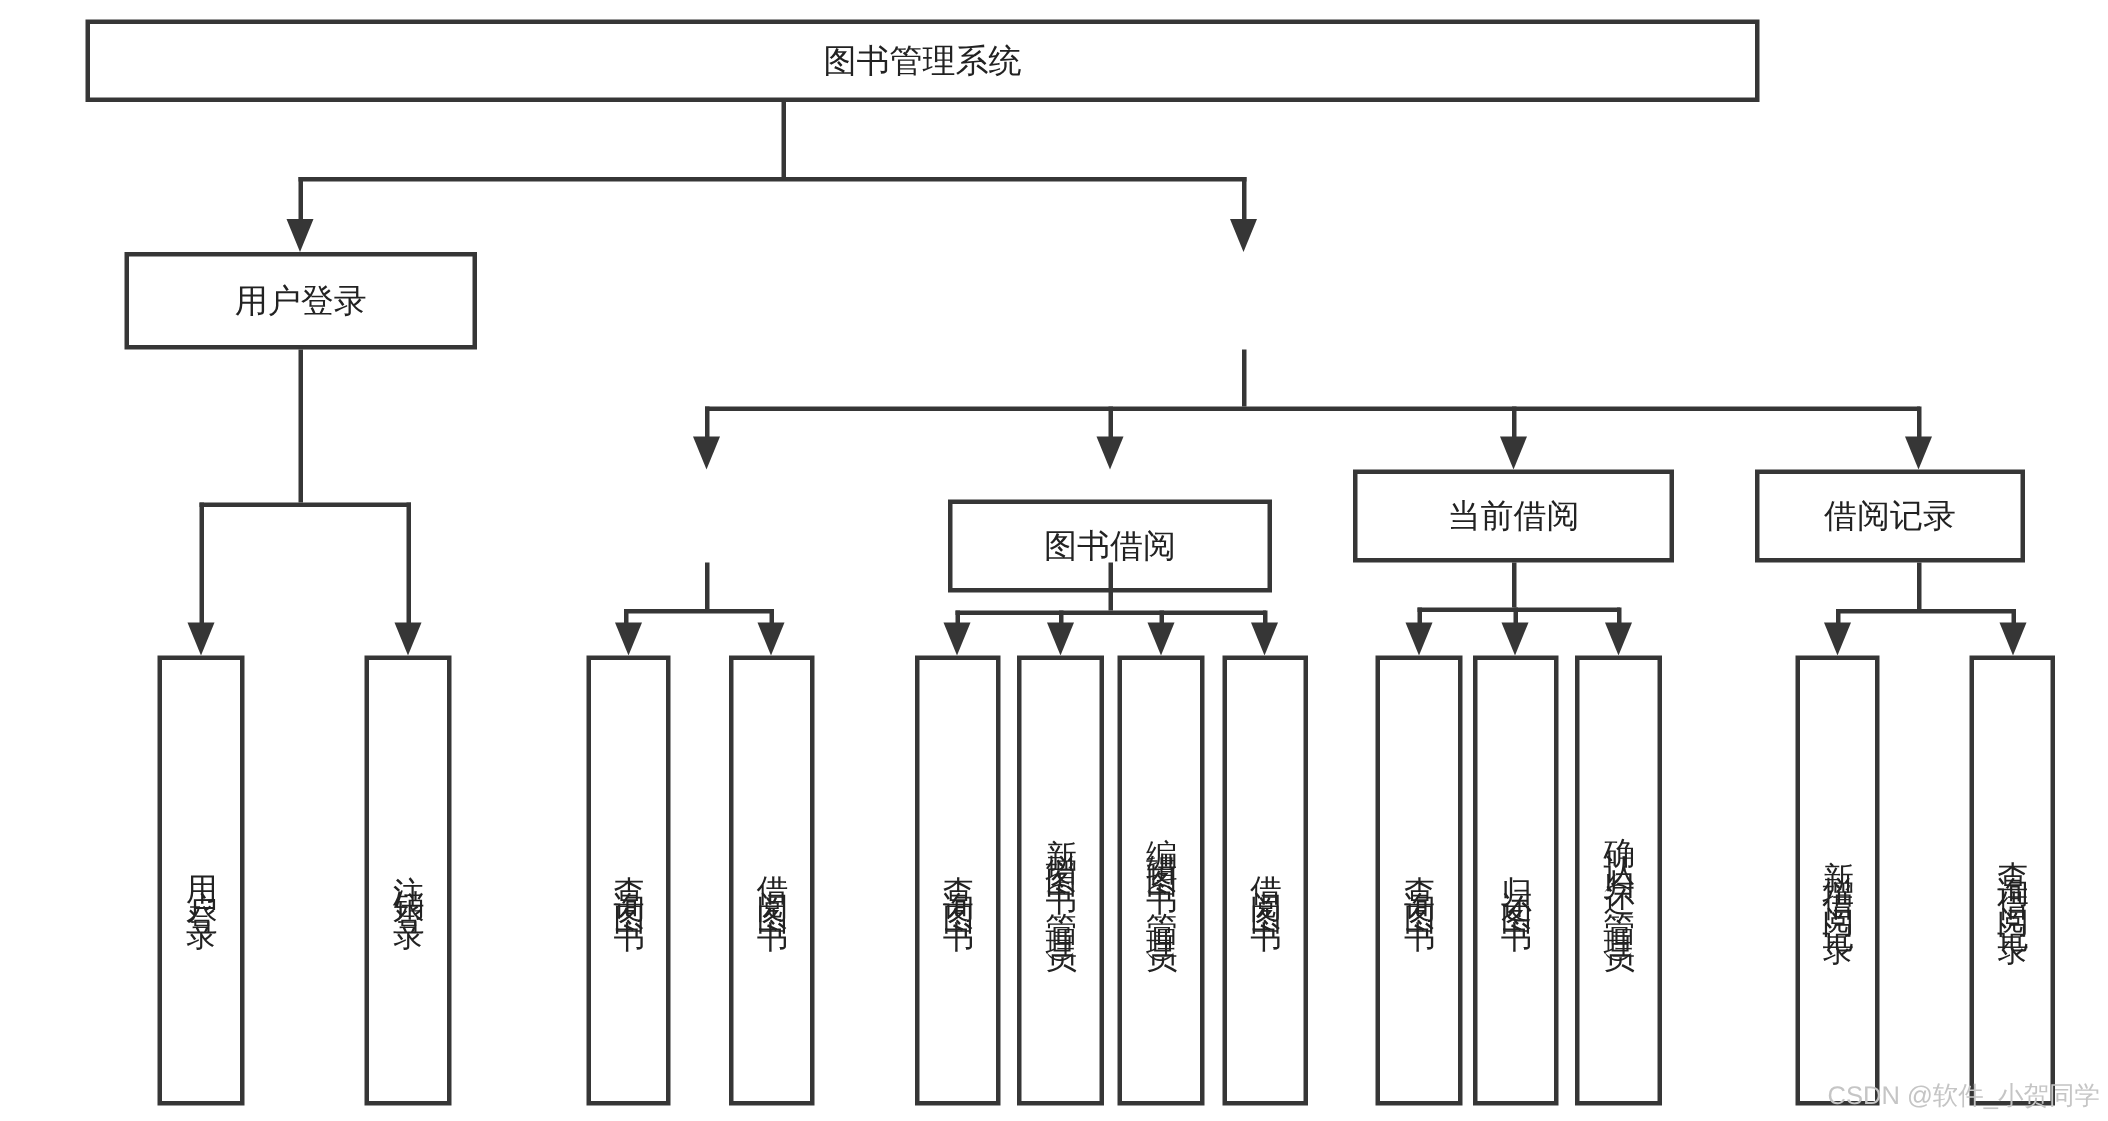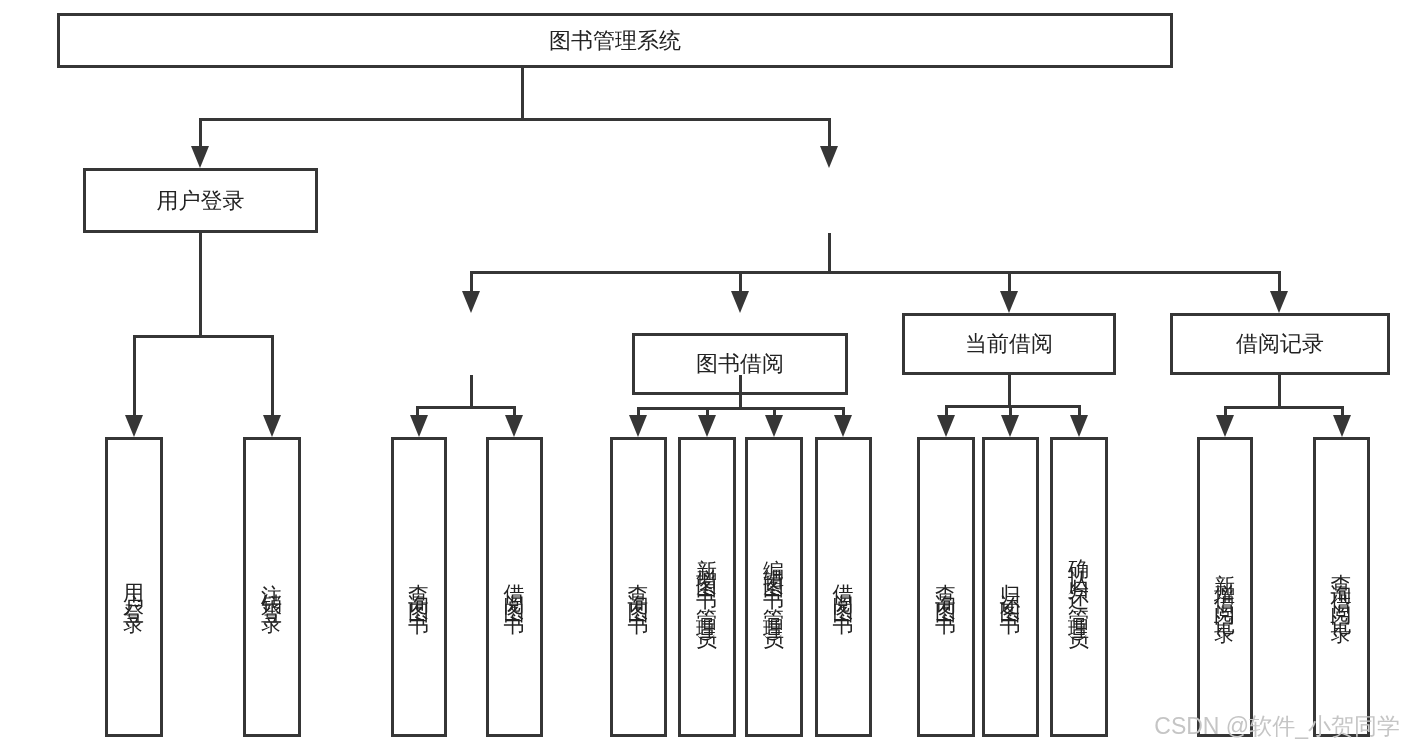--- a/index.html
+++ b/index.html
@@ -34,21 +34,21 @@
   .vline{width:3px;}
   .arrow{
     position:absolute;width:0;height:0;
     border-left:9px solid transparent;
     border-right:9px solid transparent;
     border-top:22px solid #363636;
   }
   .watermark{
     position:absolute;
     right:5px;bottom:5px;
-    font-size:23px;
+    font-size:17px;
     color:#c5c5c5;
     white-space:nowrap;
     padding-left:16px;
   }
 </style>
 </head>
 <body>
 
 <div id="canvas">
 
@@ -76,21 +76,21 @@
   <div class="vline" style="left:739px;top:271px;height:22px;"></div>
   <div class="vline" style="left:1008px;top:271px;height:22px;"></div>
   <div class="vline" style="left:1278px;top:271px;height:22px;"></div>
   <div class="arrow" style="left:462px;top:291px;"></div>
   <div class="arrow" style="left:731px;top:291px;"></div>
   <div class="arrow" style="left:1000px;top:291px;"></div>
   <div class="arrow" style="left:1270px;top:291px;"></div>
 
   <div class="node" style="left:632px;top:313px;width:216px;height:62px;margin-top:20px;">图书借阅</div>
   <div class="node" style="left:902px;top:313px;width:214px;height:62px;">当前借阅</div>
-  <div class="node" style="left:1170px;top:313px;width:220px;height:62px;">借阅记录</div>
+  <div class="node" style="left:1170px;top:313px;width:180px;height:62px;">借阅记录</div>
 
   <div class="vline" style="left:470px;top:375px;height:31px;"></div>
   <div class="hline" style="left:417px;top:406px;width:99px;"></div>
   <div class="vline" style="left:416px;top:406px;height:11px;"></div>
   <div class="vline" style="left:513px;top:406px;height:11px;"></div>
   <div class="arrow" style="left:410px;top:415px;"></div>
   <div class="arrow" style="left:505px;top:415px;"></div>
 
   <div class="vline" style="left:739px;top:375px;height:32px;"></div>
   <div class="hline" style="left:637px;top:407px;width:207px;"></div>

